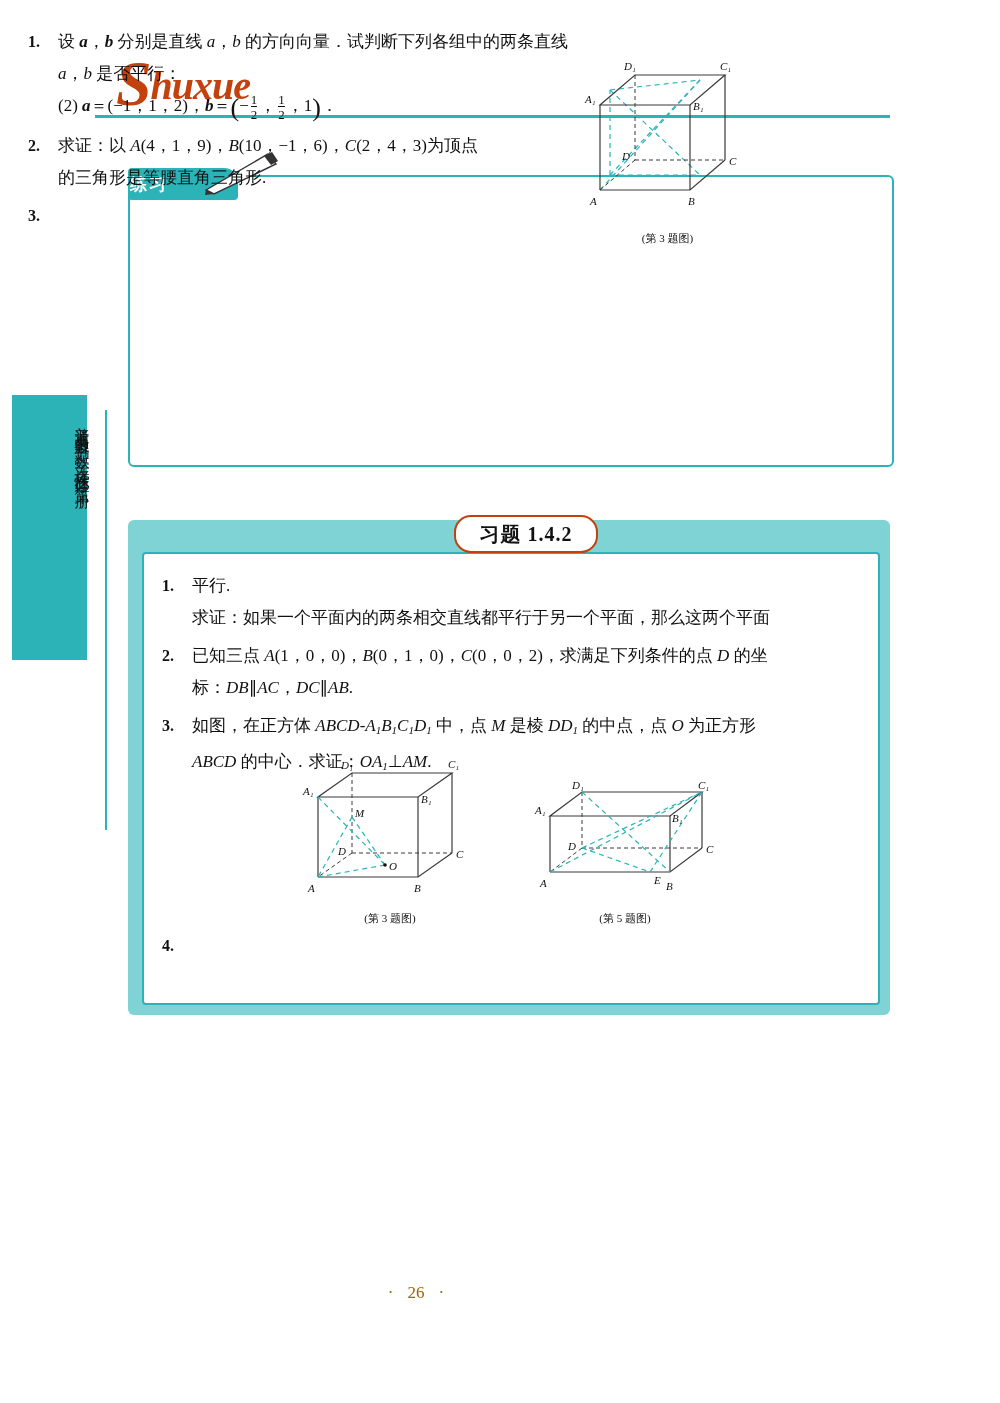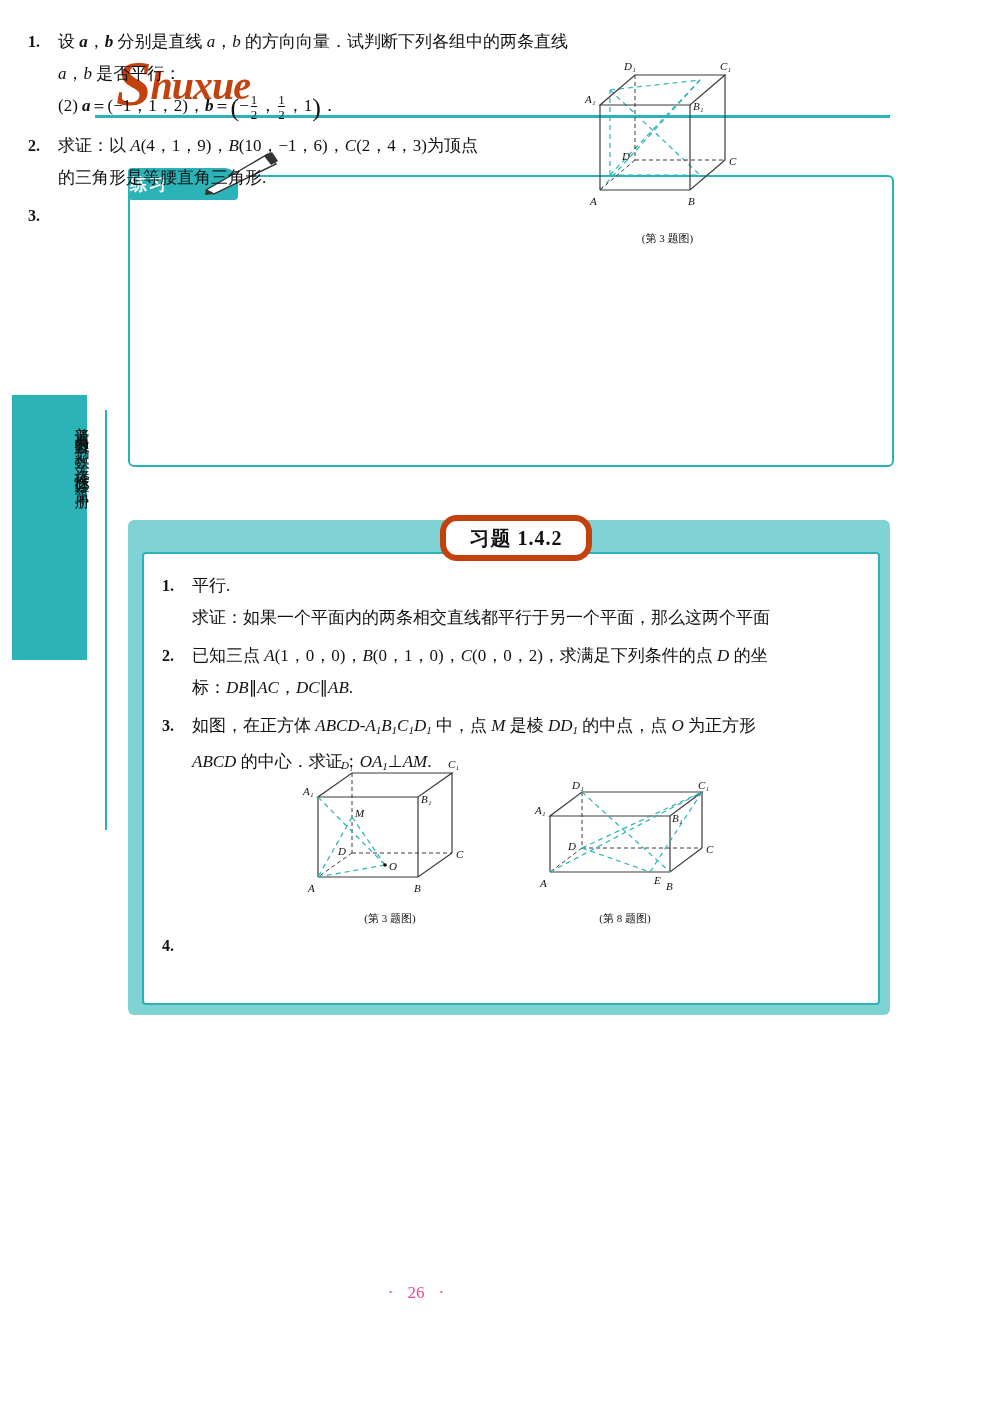--- a/index.html
+++ b/index.html
@@ -66,22 +66,22 @@
   
   .ex-outer{
     position:absolute;left:128px;top:520px;width:762px;height:495px;
     background:#7fd3d4;border-radius:6px;
   }
   .ex-inner{
     position:absolute;left:14px;top:32px;width:734px;height:449px;
     background:#fff;border:2px solid #2bb3b8;border-radius:4px;
   }
   .ex-title{
-    position:absolute;left:440px;top:515px;width:140px;height:34px;
-    background:#fff;border:6px solid #c2410c;border-radius:17px;
+    position:absolute;left:454px;top:515px;width:140px;height:34px;
+    background:#fff;border:2px solid #c2410c;border-radius:17px;
     color:#111;font-size:20px;font-weight:bold;
     display:flex;align-items:center;justify-content:center;
     letter-spacing:1px;
   }
 
   
   ol.qlist{margin:0;padding:0;list-style:none;}
   .q{
     position:relative;
     font-size:17px;line-height:32px;color:#111;
@@ -106,21 +106,21 @@
 
   
   .fig-cap{
     text-align:center;font-size:11px;color:#111;margin-top:2px;
   }
   .fig1{position:absolute;left:580px;top:50px;width:175px;}
 
   
   .footer{
     position:absolute;left:0;top:1283px;width:832px;text-align:center;
-    font-size:17px;color:#ec4899;
+    font-size:17px;color:#a16207;
   }
   .footer .dot{margin:0 14px;}
 </style>
 </head>
 <body>
 
 <div class="page">
 
   <div class="logo">
     <span class="big">S</span><span class="small">huxue</span>
@@ -288,21 +288,21 @@
         <text x="168" y="9">C₁</text>
         <text x="5" y="34">A₁</text>
         <text x="142" y="42">B₁</text>
         <text x="38" y="70">D</text>
         <text x="176" y="73">C</text>
         <text x="124" y="104">E</text>
         <text x="10" y="107">A</text>
         <text x="136" y="110">B</text>
       </g>
     </svg>
-    <div class="fig-cap">(第 8 题图)</div>
+    <div class="fig-cap">(第 5 题图)</div>
   </div>
 
   <div style="position:absolute;left:162px;top:930px;width:690px;">
     <div class="q">
       <span class="num">4.</span>
     </div>
   </div>
 
   <div class="footer">
     <span class="dot">·</span><span>26</span><span class="dot">·</span>

